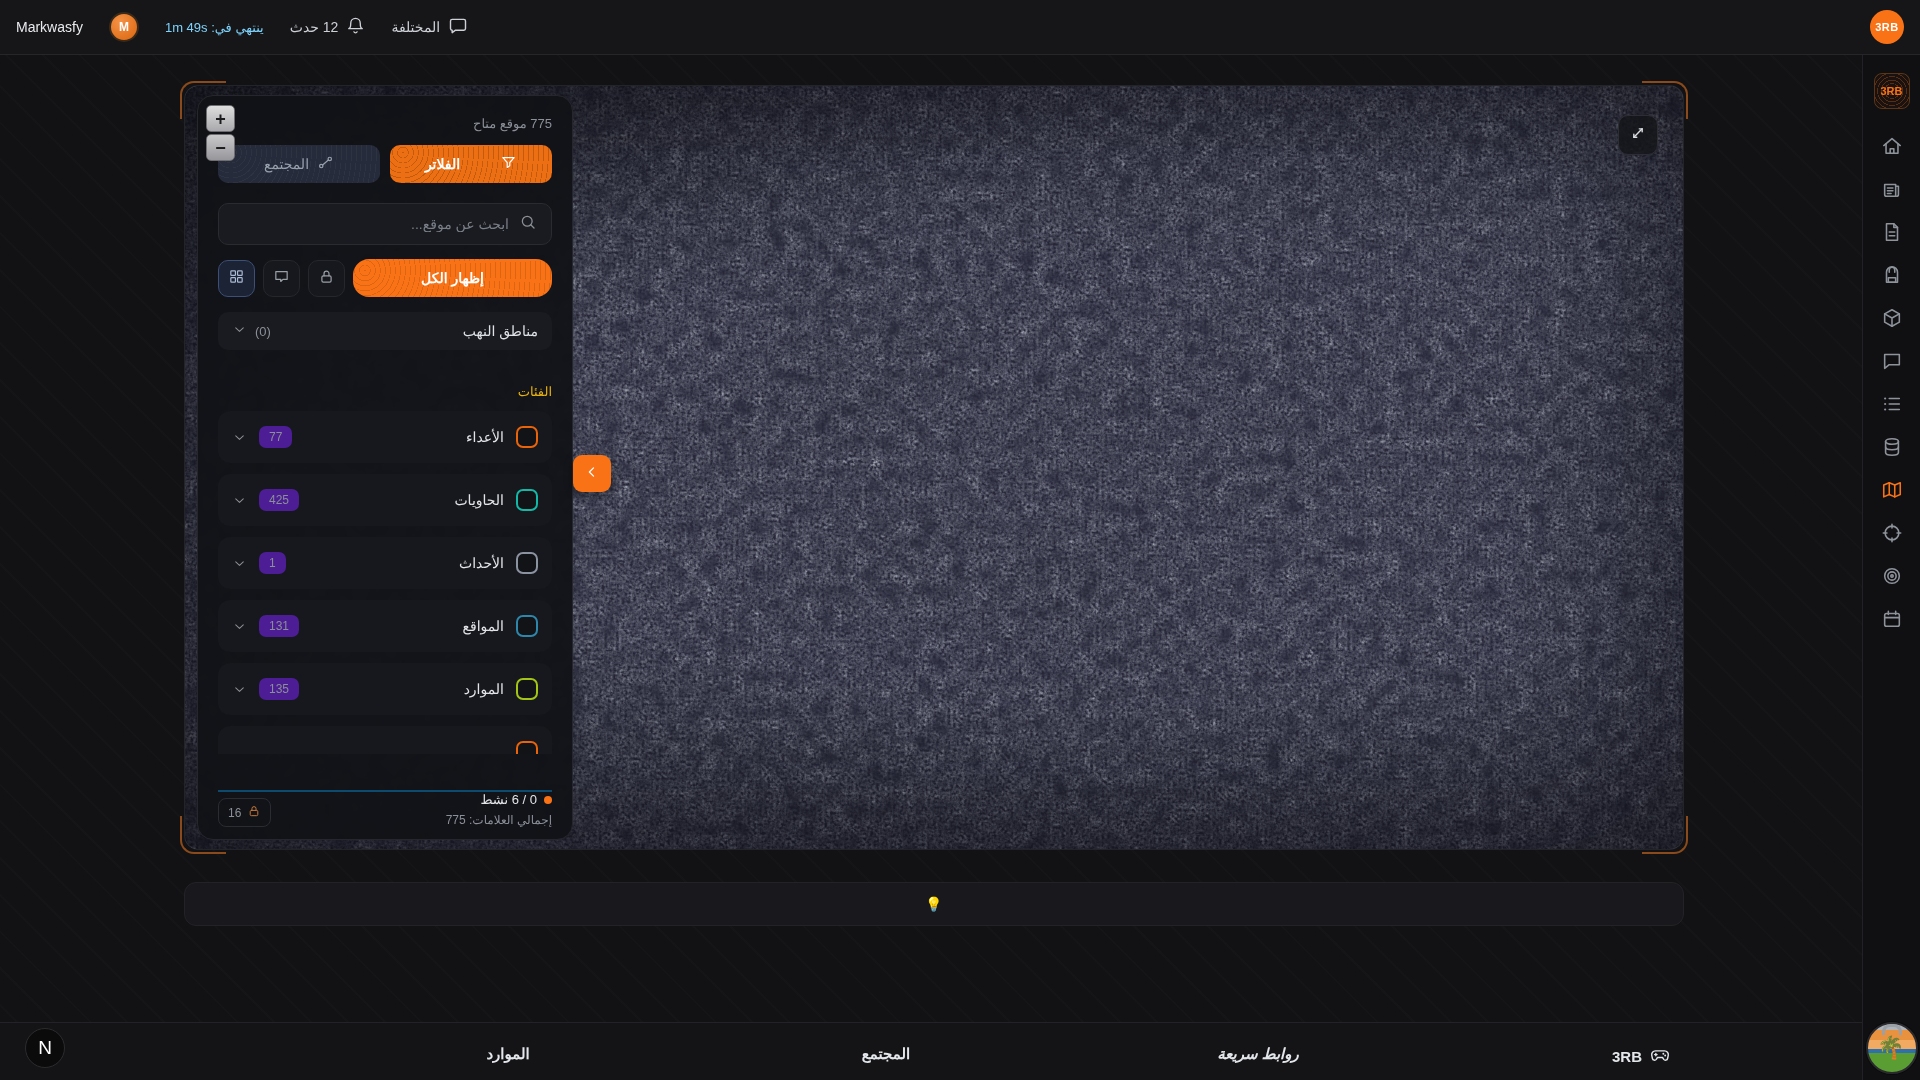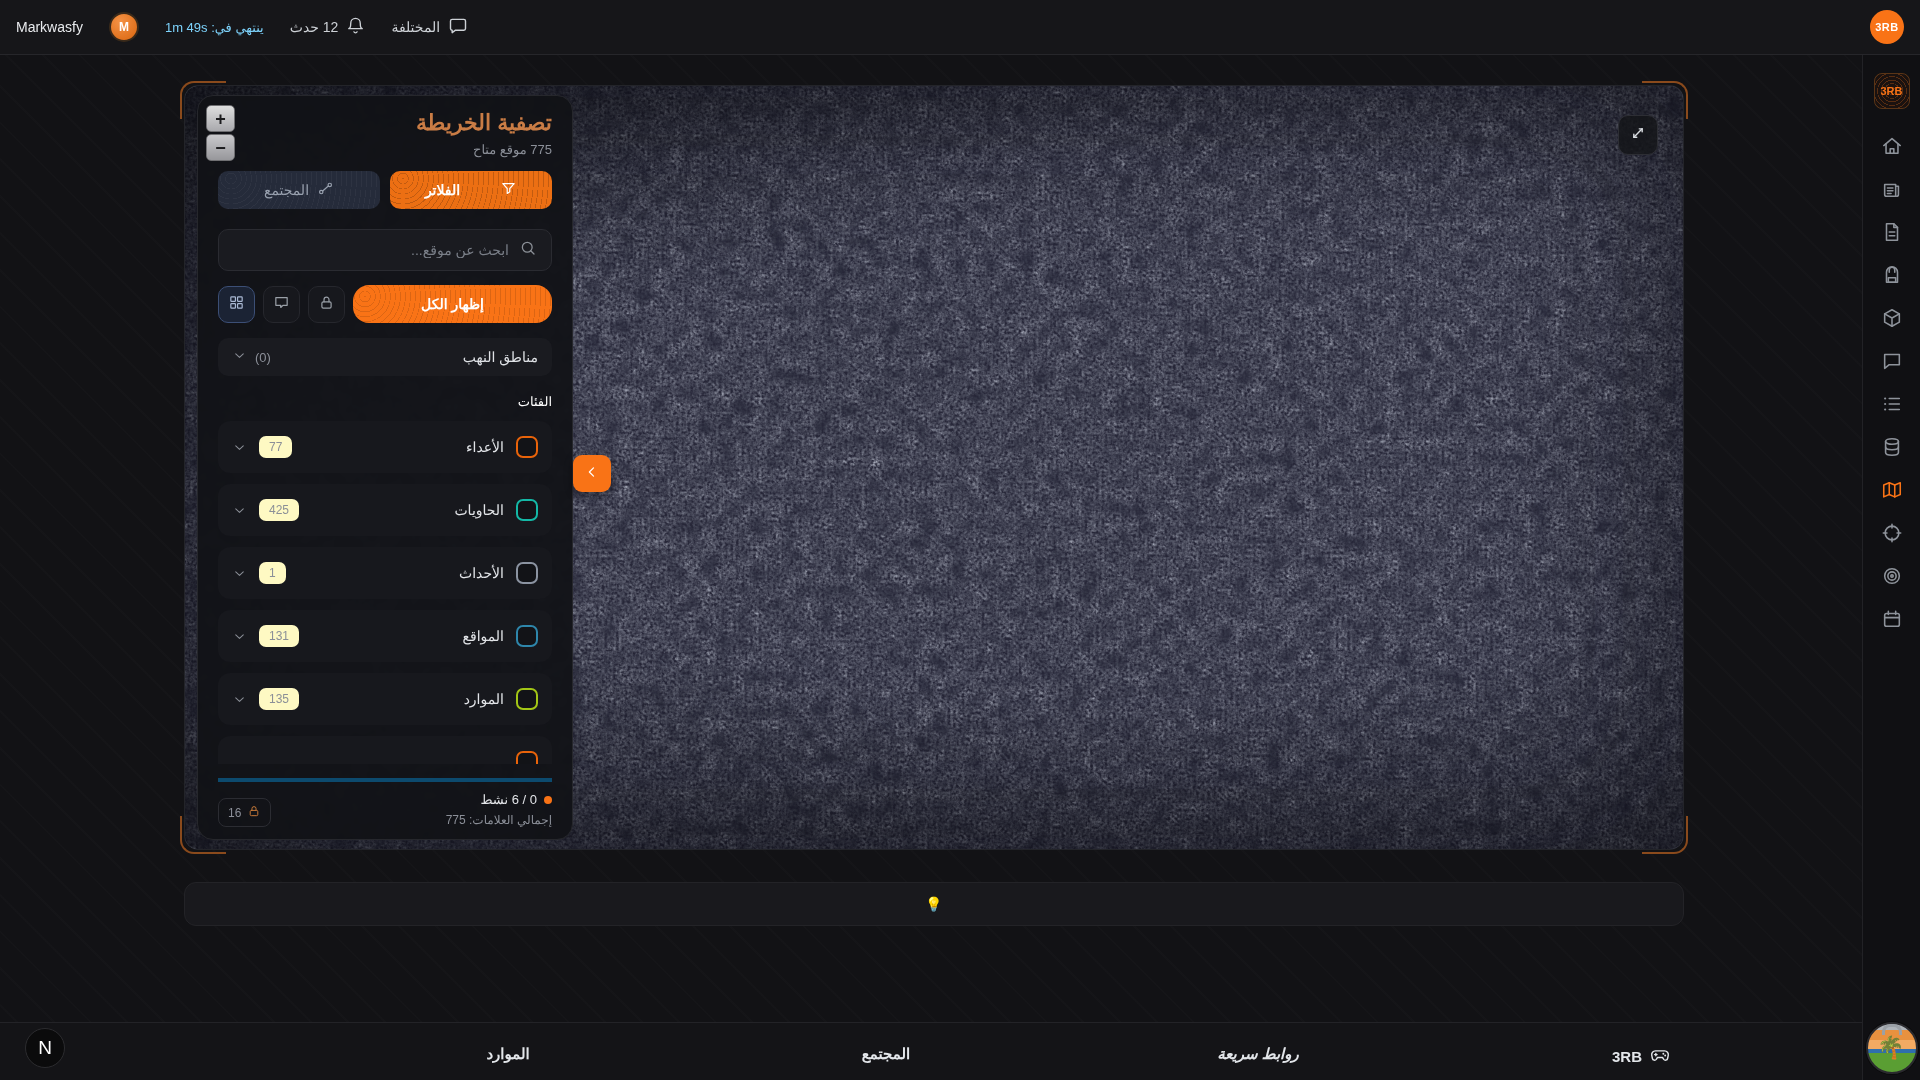--- a/index.html
+++ b/index.html
@@ -171,33 +171,33 @@
   }
   .sq-btn svg{ stroke:#9aa0a8; }
   .sq-btn.active{ background:#1b2334; border-color:#3c4f76; }
   .sq-btn.active svg{ stroke:#aab9d4; }
   .loot-row{
     margin-top:15px; height:38px; background:#1a1b20; border-radius:10px;
     display:flex; align-items:center; padding:0 14px; cursor:pointer;
   }
   .loot-row .loot-label{ font-size:14px; color:#dfe2e6; }
   .loot-row .loot-left{ margin-right:auto; display:flex; align-items:center; gap:8px; color:#8b8f98; font-size:13px; }
-  .cats-label{ margin-top:18px; font-size:13px; color:#ffffff; text-align:right; }
+  .cats-label{ margin-top:34px; font-size:13px; color:#eab308; text-align:right; }
   .cats-list{ margin-top:12px; display:flex; flex-direction:column; gap:11px; overflow:hidden; height:343px; }
   .cat-row{
     flex:0 0 52px; background:#17181d; border-radius:12px;
     display:flex; align-items:center; gap:12px; padding:0 14px; cursor:pointer;
   }
   .cat-check{ width:22px; height:22px; border-radius:7px; border:2px solid #888; background:rgba(0,0,0,0.2); flex:0 0 auto; }
   .cat-label{ font-size:14px; color:#e3e5e9; }
   .cat-spacer{ flex:1; }
-  .cat-count{ background:#fef9c3; border-radius:7px; padding:4px 10px; font-size:12px; color:#8b8f97; }
+  .cat-count{ background:#4c1d95; border-radius:7px; padding:4px 10px; font-size:12px; color:#8b8f97; }
   .cat-chev{ flex:0 0 auto; display:flex; }
   .panel-footer{
-    margin-top:auto; border-top:4px solid #0c4a6e; padding-top:10px;
+    margin-top:auto; border-top:2px solid #0c4a6e; 
     display:flex; align-items:flex-start; justify-content:space-between;
   }
   .pf-right{ text-align:right; }
   .pf-line1{ font-size:13px; color:#e3e5e9; display:flex; align-items:center; gap:7px; justify-content:flex-start; }
   .dot{ width:8px; height:8px; border-radius:50%; background:#f97316; display:inline-block; }
   .pf-line2{ font-size:12px; color:#8b8f98; margin-top:6px; }
   .locked-badge{
     display:flex; align-items:center; gap:6px; border:1px solid #2b2c32; border-radius:8px;
     padding:5px 9px; color:#8b8f98; font-size:12px; margin-top:6px;
   }
@@ -390,21 +390,20 @@
 
   <button class="collapse-btn">
     <span>
       <svg width="18" height="18" viewBox="0 0 24 24" stroke="#fff" stroke-width="2.2">
           <path d="M14 6.5 8.5 12 14 17.5"></path>
         </svg>
     </span>
   </button>
 
   <section class="panel">
-    <h1>تصفية الخريطة</h1>
     <div class="subtitle">775 موقع متاح</div>
 
     <div class="tabs">
       <button class="tab active">
         <span>
           <svg width="17" height="17" viewBox="0 0 24 24">
               <path d="M4 5h16l-6.2 7v4.5L10.2 19v-7z"></path>
             </svg>
         </span>
         <span>الفلاتر</span>

